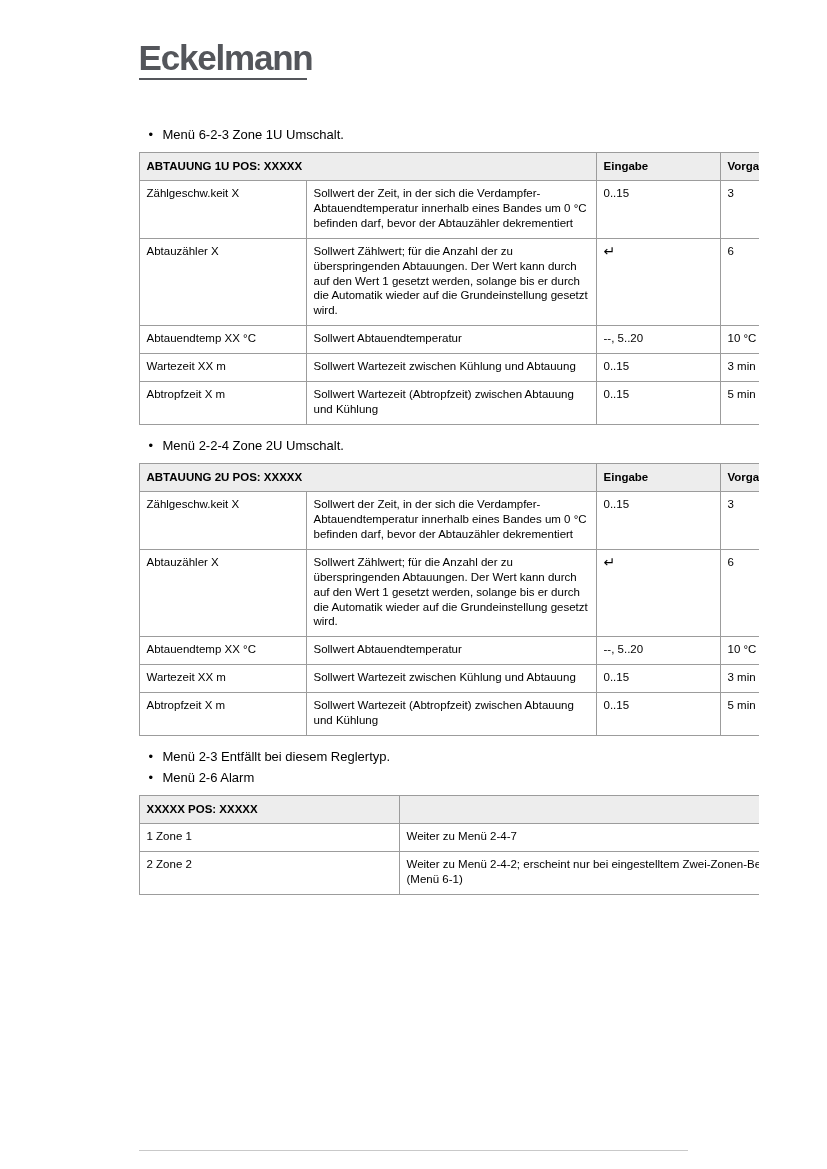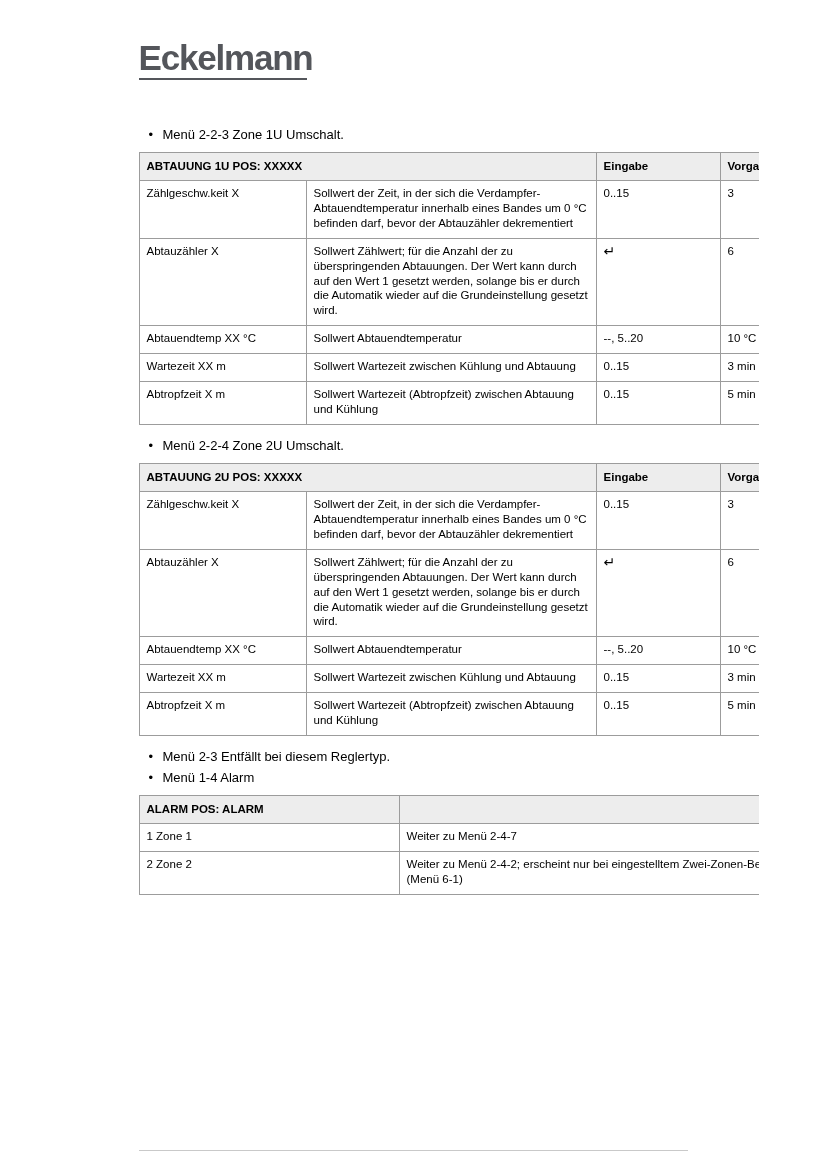--- a/index.html
+++ b/index.html
@@ -99,21 +99,21 @@
 
 <div class="page">
 
   <div class="logo-wrap">
     <div class="logo">Eckelmann</div>
     <div class="logo-rule"></div>
   </div>
 
   <div class="bullet first-section">
     <span class="dot">•</span>
-    <span>Menü 2-2-3 Zone 1U Umschalt.</span>
+    <span>Menü 6-2-3 Zone 1U Umschalt.</span>
   </div>
 
   <table>
     <colgroup>
       <col style="width:167px">
         <col style="width:290px">
         <col style="width:124px">
         <col style="width:105px">
     </colgroup>
     <thead>
@@ -209,31 +209,31 @@
       </tr>
     </tbody>
   </table>
 
   <div class="bullet tight">
     <span class="dot">•</span>
     <span>Menü 2-3 Entfällt bei diesem Reglertyp.</span>
   </div>
   <div class="bullet">
     <span class="dot">•</span>
-    <span>Menü 1-4 Alarm</span>
+    <span>Menü 2-6 Alarm</span>
   </div>
 
   <table>
     <colgroup>
       <col style="width:260px">
         <col style="width:426px">
     </colgroup>
     <thead>
       <tr>
-        <th>ALARM POS: ALARM</th>
+        <th>XXXXX POS: XXXXX</th>
         <th></th>
       </tr>
     </thead>
     <tbody>
       <tr>
         <td class="param">1 Zone 1</td>
         <td>Weiter zu Menü 2-4-7</td>
       </tr>
       <tr>
         <td class="param">2 Zone 2</td>

